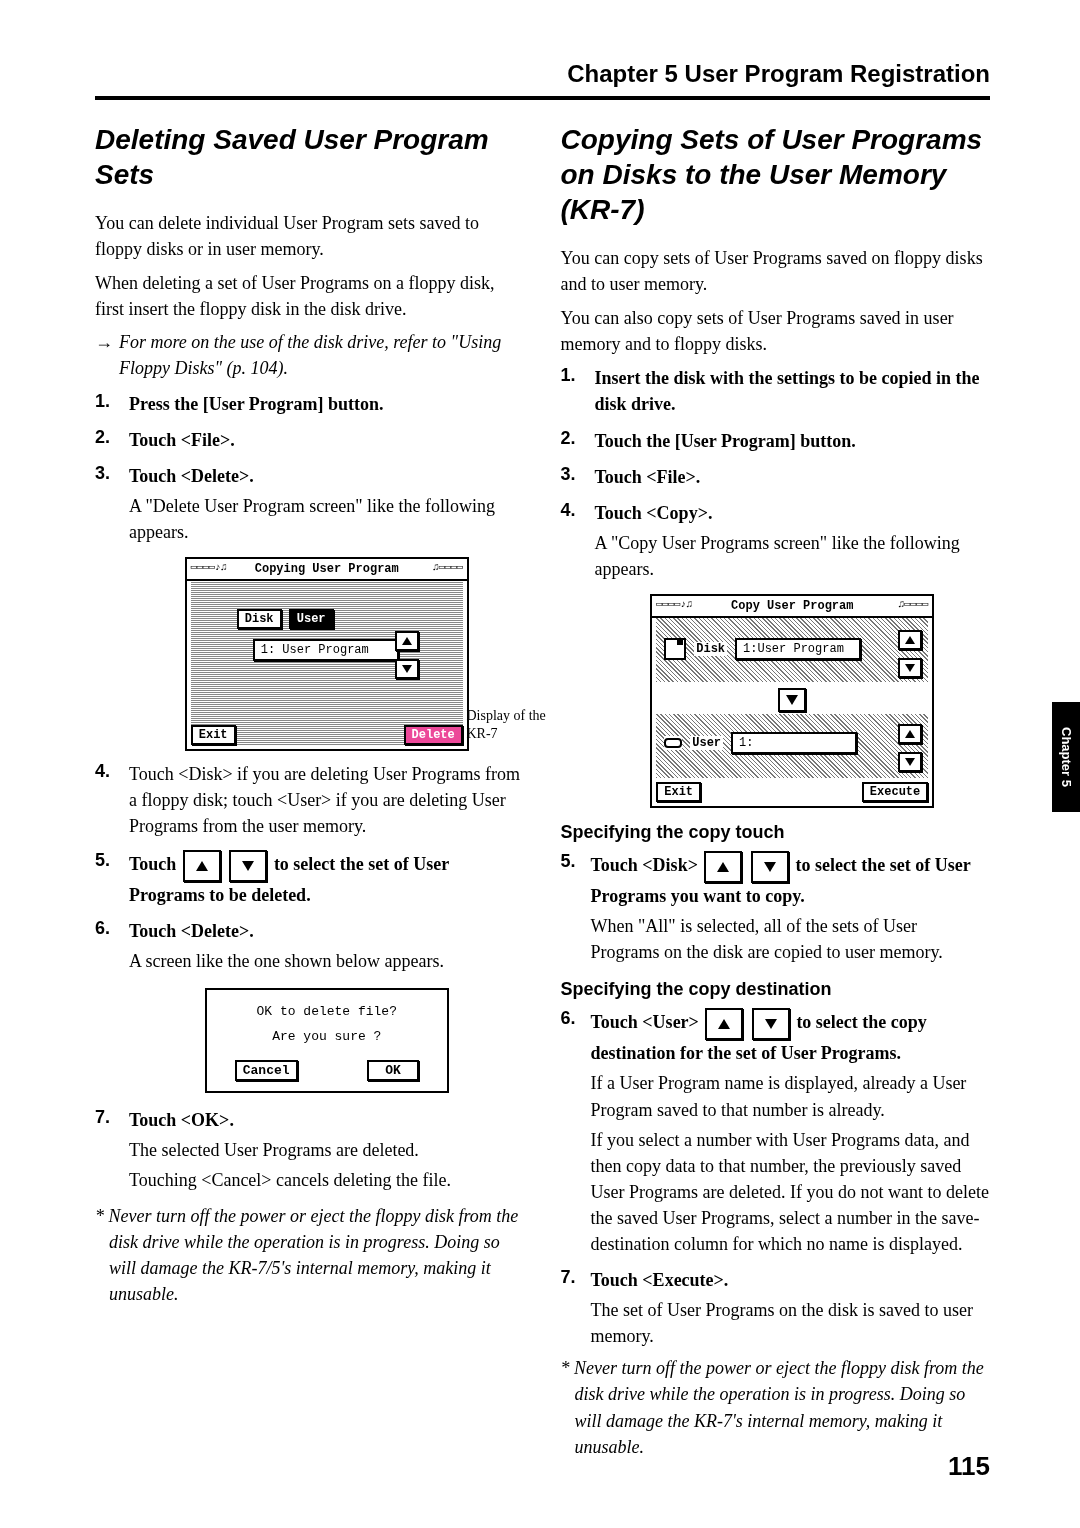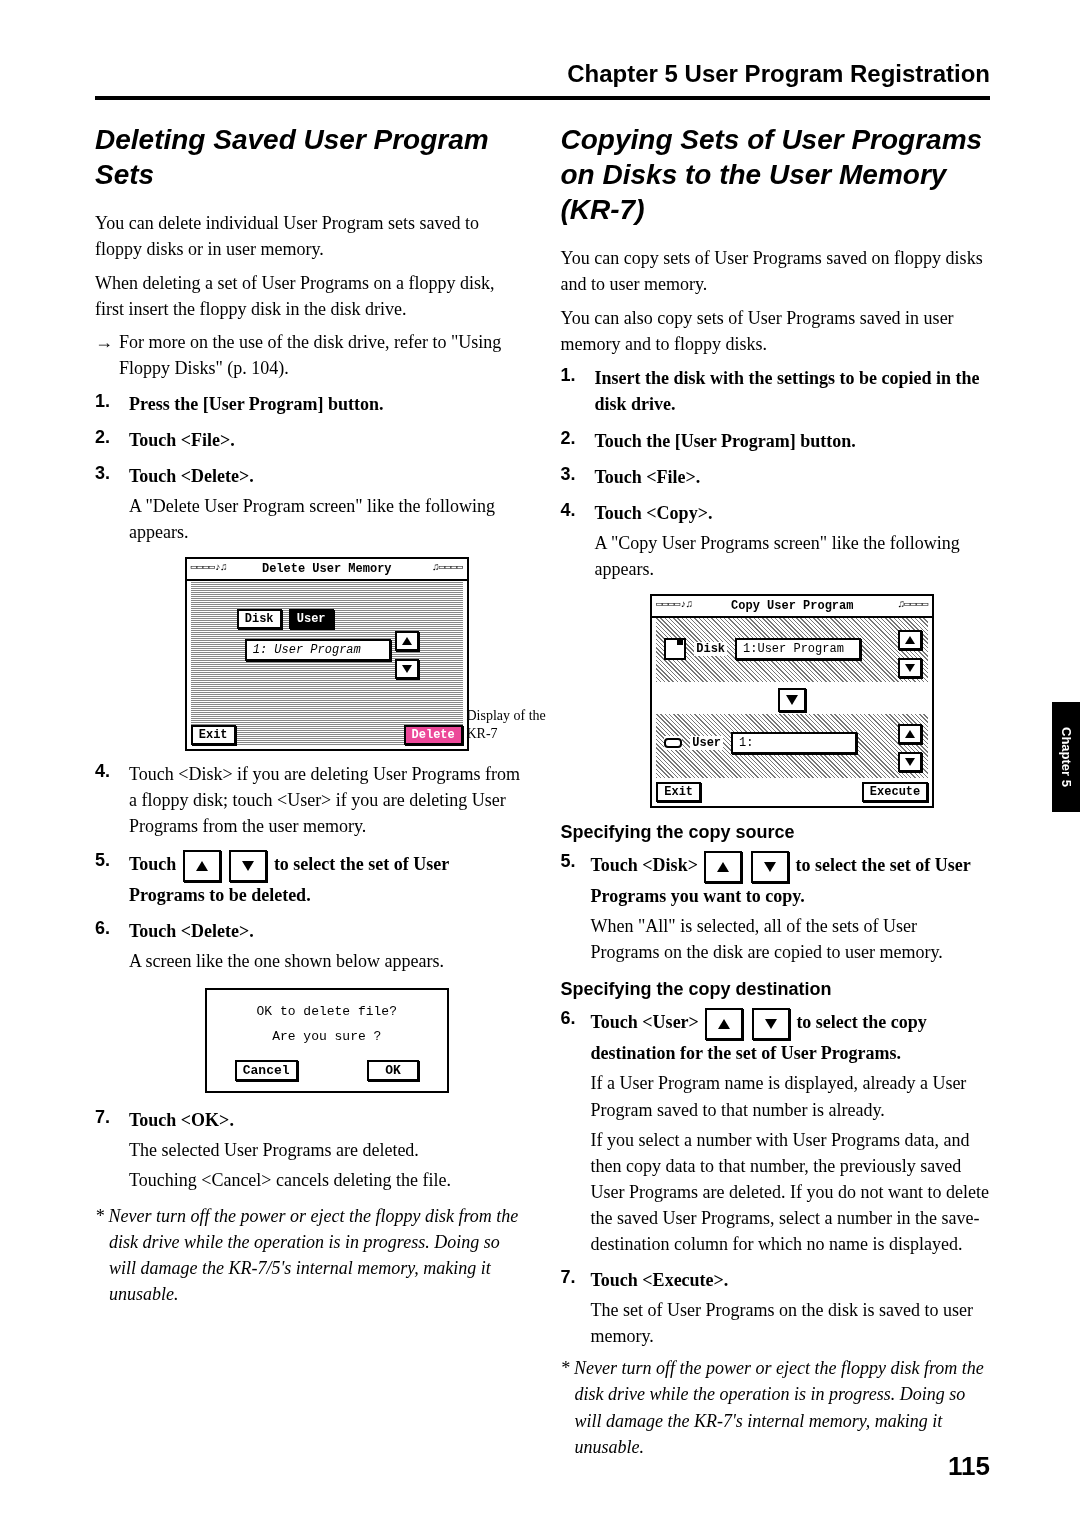--- a/index.html
+++ b/index.html
@@ -4,21 +4,21 @@
 <style>
   @page { size: 1080px 1528px; margin: 0; }
   html, body { margin: 0; padding: 0; width: 1080px; height: 1528px; font-family: "Times New Roman", serif; background: #fff; color: #000; }
   .page { width: 1080px; height: 1528px; position: relative; box-sizing: border-box; padding: 60px 90px 40px 95px; }
   .chapter-header { text-align: right; font-family: Arial, Helvetica, sans-serif; font-weight: bold; font-size: 24px; margin-bottom: 8px; }
   .rule { border-top: 4px solid #000; margin-bottom: 22px; }
   .cols { display: flex; gap: 36px; }
   .col { flex: 1 1 0; }
   h2.section { font-family: Arial, Helvetica, sans-serif; font-weight: 900; font-size: 28px; line-height: 1.25; margin: 0 0 18px 0; font-style: italic; }
   p.body { font-size: 18px; line-height: 1.45; margin: 0 0 8px 0; }
-  .xref { font-size: 18px; line-height: 1.4; margin: 4px 0 10px 24px; position: relative; }
+  .xref { font-style: italic; font-size: 18px; line-height: 1.4; margin: 4px 0 10px 24px; position: relative; }
   .xref::before { content: "→"; position: absolute; left: -24px; top: 0; font-style: normal; }
   ol.steps { list-style: none; padding: 0; margin: 6px 0; counter-reset: step; }
   ol.steps > li { counter-increment: step; position: relative; padding-left: 34px; margin-bottom: 10px; }
   ol.steps > li::before { content: counter(step) "."; position: absolute; left: 0; top: 0; font-family: Arial, Helvetica, sans-serif; font-weight: 900; font-size: 18px; }
   .step-bold, .step-inline { font-family: "Times New Roman", serif; font-weight: bold; font-size: 18px; line-height: 1.45; }
   .step-note { font-size: 18px; line-height: 1.45; margin-top: 4px; }
   .subhead { font-family: Arial, Helvetica, sans-serif; font-weight: bold; font-size: 18px; margin: 14px 0 8px 0; }
   .footnote { font-style: italic; font-size: 18px; line-height: 1.45; margin: 6px 0 0 14px; text-indent: -14px; }
   .footnote::before { content: "* "; font-style: italic; }
   .inline-iconbtn { display: inline-block; width: 34px; height: 28px; border: 2px solid #000; vertical-align: middle; position: relative; box-shadow: 1px 1px 0 #000; margin: 0 2px; }
@@ -66,29 +66,29 @@
             <div class="step-bold">Touch &lt;File&gt;.</div>
           </li>
         <li>
           <div class="step-bold">Touch &lt;Delete&gt;.</div>
           <div class="step-note">A "Delete User Program screen" like the following appears.</div>
 
           <div style="position:relative;">
             <div class="lcd screen" style="width:280px; height:190px;">
               <div class="lcd-title">
                 <span style="position:absolute; left:4px; top:2px; font-size:10px;">▭▭▭▭♪♫</span>
-                <span>Delete User Memory</span>
+                <span>Copying User Program</span>
                 <span style="position:absolute; right:4px; top:2px; font-size:10px;">♫▭▭▭▭</span>
               </div>
               <div class="hatch2" style="position:absolute; left:4px; right:4px; top:22px; bottom:4px;"></div>
               <div style="position:absolute; left:50px; top:50px;">
                 <span class="lcd-btn">Disk</span>
                 <span class="lcd-btn" style="background:#000; color:#fff;">User</span>
               </div>
-              <div style="position:absolute; left:58px; top:80px;font-style:italic;">
+              <div style="position:absolute; left:66px; top:80px;">
                 <span class="lcd-field" style="min-width:130px;">1: User Program</span>
               </div>
               <div style="position:absolute; left:208px; top:72px;">
                 <span class="lcd-arrowbtn"><svg width="10" height="8">
                       <polygon points="5,0 10,8 0,8" fill="#000"></polygon>
                     </svg></span><br>
                 <span class="lcd-arrowbtn" style="margin-top:4px;"><svg width="10" height="8">
                       <polygon points="0,0 10,0 5,8" fill="#000"></polygon>
                     </svg></span>
               </div>
@@ -208,21 +208,21 @@
             </div>
 
             <div class="lcd-footer">
               <span class="lcd-btn">Exit</span>
               <span class="lcd-btn">Execute</span>
             </div>
           </div>
         </li>
       </ol>
 
-      <div class="subhead">Specifying the copy source</div>
+      <div class="subhead">Specifying the copy touch</div>
       <div style="padding-left:0;">
         <div style="display:flex;">
           <span class="lnum-marker">5.</span>
           <div class="step-inline" style="flex:1;">
             <span>Touch &lt;Disk&gt; </span>
             <span class="inline-iconbtn"><svg width="12" height="10">
                   <polygon points="6,0 12,10 0,10" fill="#000"></polygon>
                 </svg></span>
             <span class="inline-iconbtn"><svg width="12" height="10">
                   <polygon points="0,0 12,0 6,10" fill="#000"></polygon>

